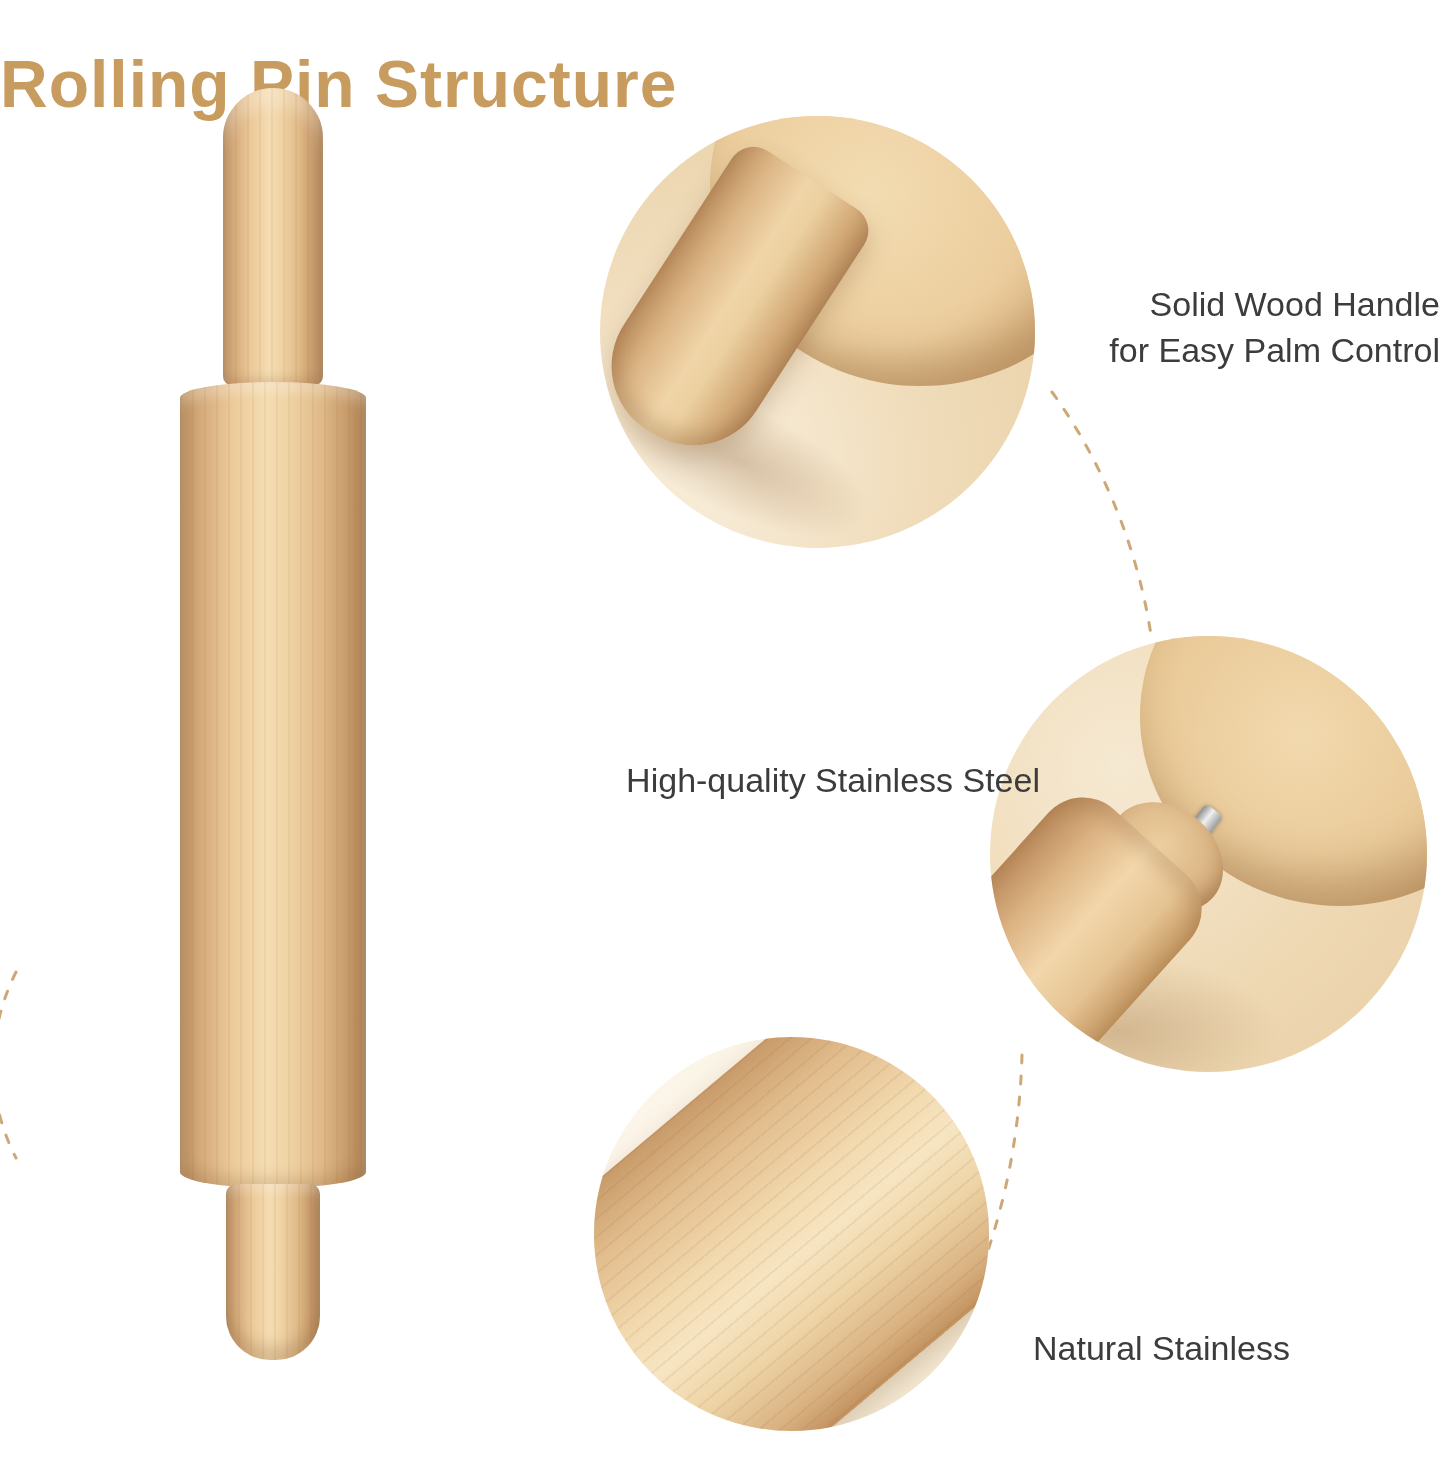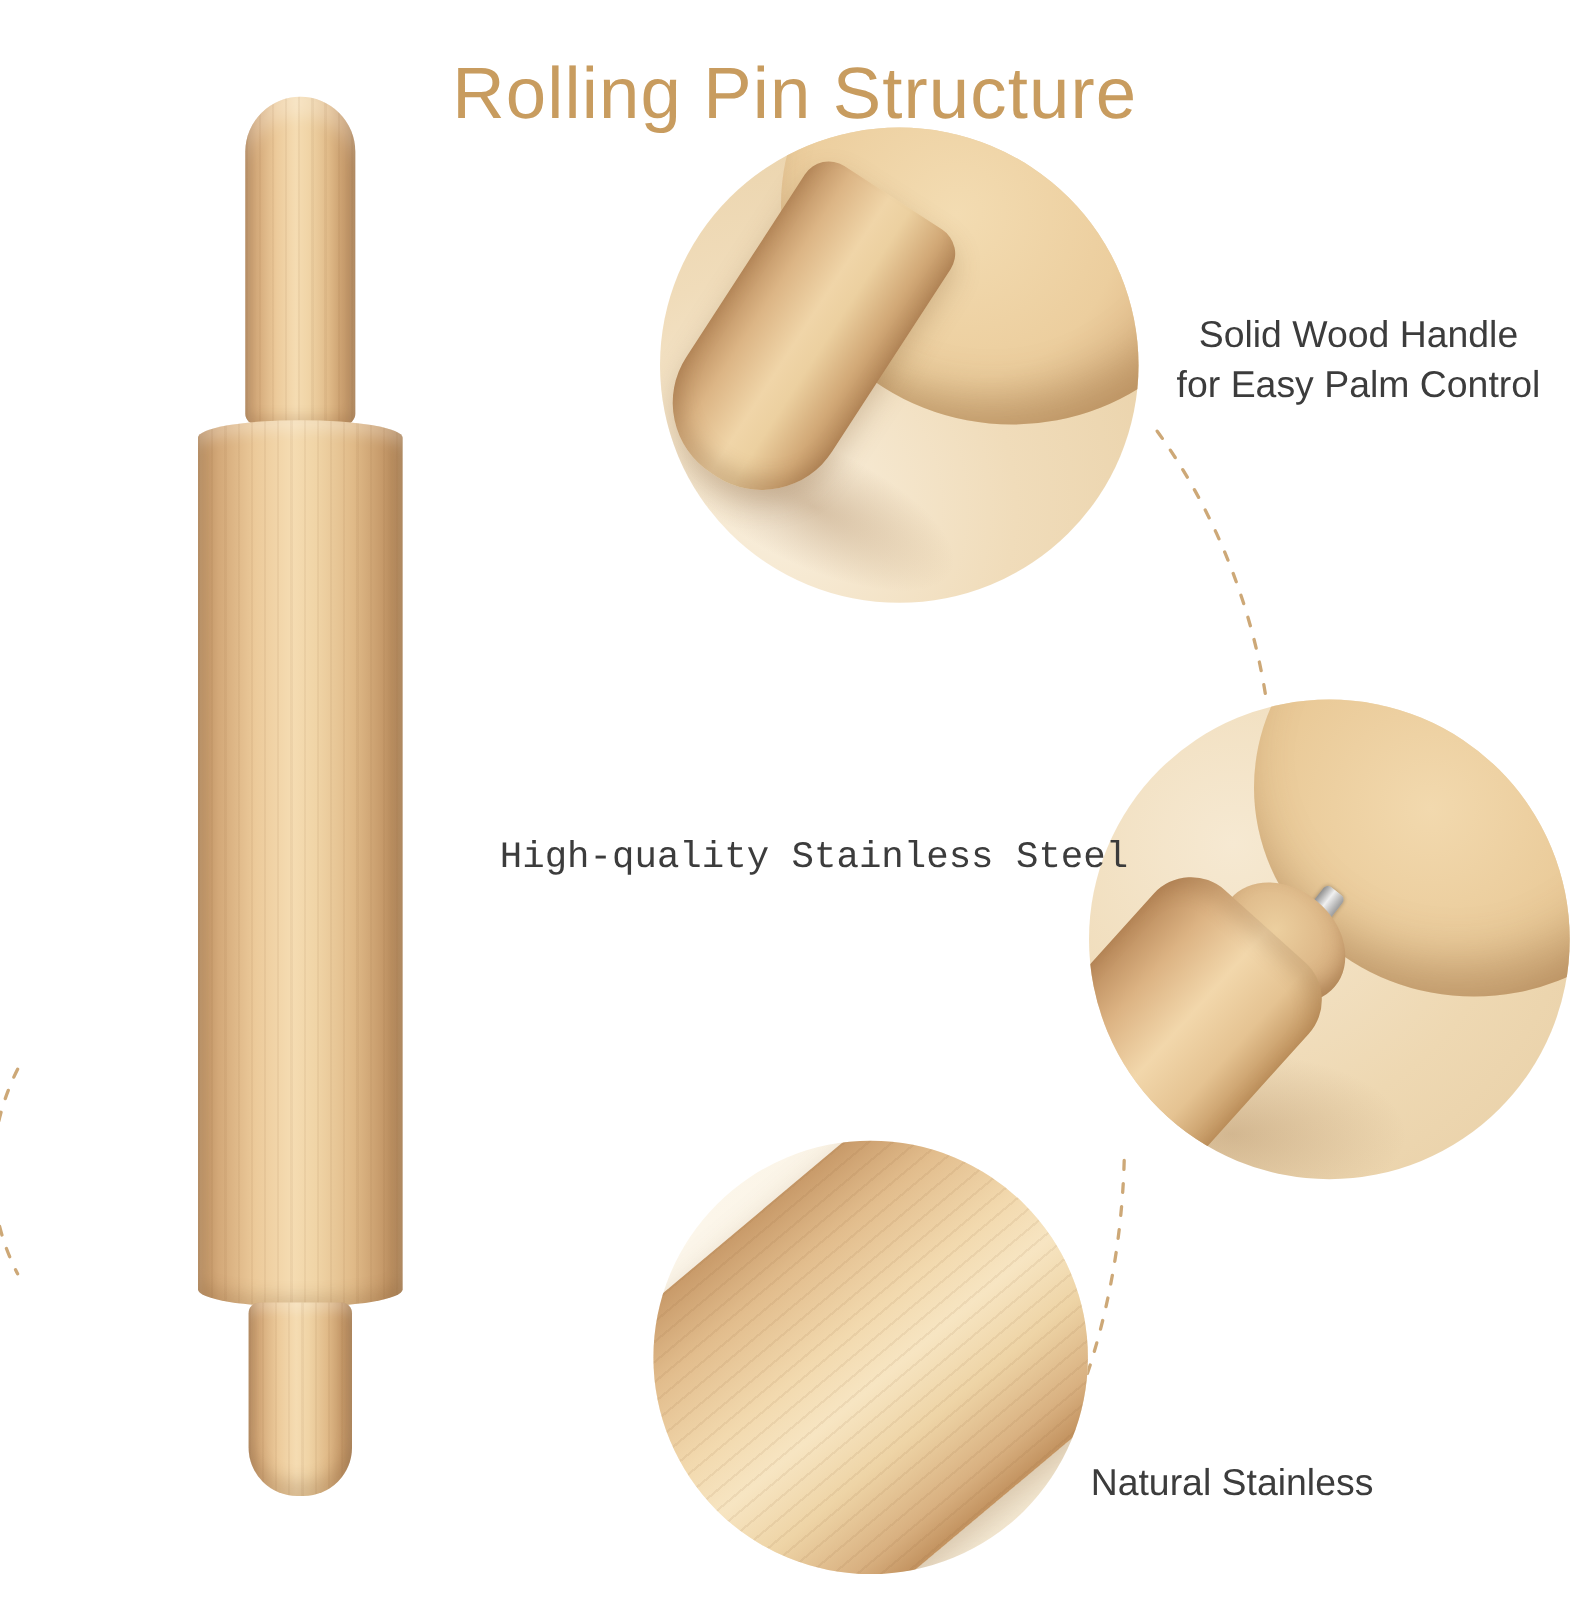--- a/index.html
+++ b/index.html
@@ -7,22 +7,21 @@
     position:relative;
     width:1445px;height:1470px;
     background:#ffffff;
     overflow:hidden;
     font-family:"Liberation Sans", sans-serif;
   }
 
   
   .page-title{
     position:absolute;top:2px;left:0;width:100%;
-    text-align:center;
-    font-size:66px;font-weight:400;letter-spacing:1px;
+    font-size:66px;font-weight:700;letter-spacing:1px;
     color:var(--title-color,#C89C5F);
   }
 
   
   .wood-h{
     background:linear-gradient(90deg,#b68a5c 0%,#d3a878 10%,#ecca9a 28%,#f5dcb2 46%,#f0d4a6 58%,#e0ba88 76%,#c69a6a 90%,#aa7f52 100%);
   }
   .grain{position:relative;}
   .grain::after{
     content:"";position:absolute;inset:0;border-radius:inherit;
@@ -119,26 +118,26 @@
   
   .connectors{
     position:absolute;inset:0;width:1445px;height:1470px;
     color:var(--dash-color,#CDA877);
     pointer-events:none;
   }
   .connectors path{fill:none;stroke:currentColor;stroke-width:3;stroke-dasharray:8 13;stroke-linecap:round;}
 
   
   .callout-label{
-    position:absolute;text-align:center;
+    position:absolute;text-align:right;
     font-size:34px;line-height:1.35;font-weight:400;
     color:var(--label-color,#3C3C3C);
   }
   .label-handle{left:1030px;top:282px;width:410px;}
-  .label-roller{left:440px;top:758px;width:600px;font-family:Liberation Mono, monospace;}
+  .label-roller{left:440px;top:758px;width:600px;}
   .label-beech{left:950px;top:1326px;width:340px;}
 </style>
 </head>
 <body>
 
 <div class="stage">
 
   <h1 class="page-title">Rolling Pin Structure</h1>
 
   <div>

